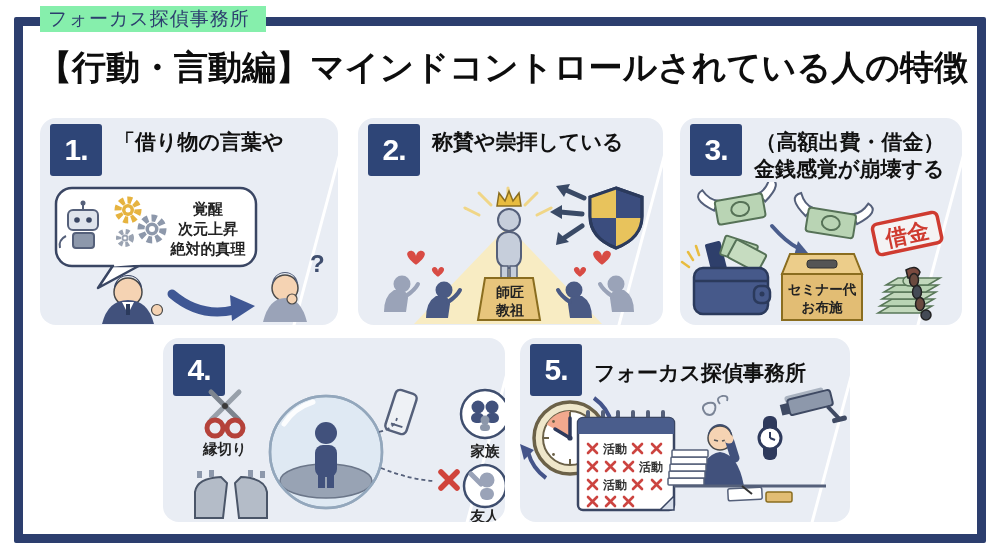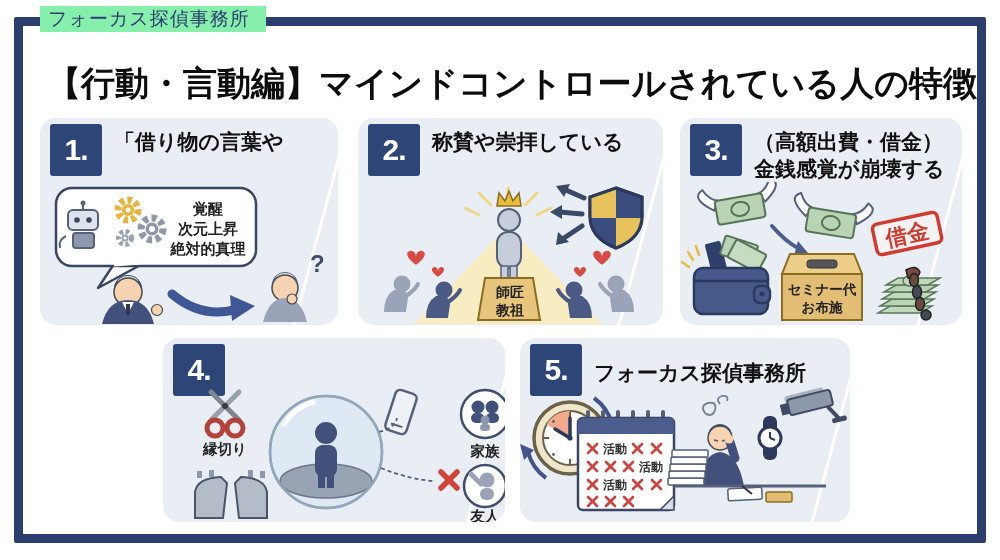--- a/index.html
+++ b/index.html
@@ -10,41 +10,41 @@
   .frame {
     position:absolute; left:14px; top:17px; width:972px; height:526px;
     border:9px solid #2c3e6e; box-sizing:border-box; border-radius:2px;
   }
   .agency {
     position:absolute; left:40px; top:6px; background:#86efac;
     padding:0 16px 0 8px; font-size:19px; font-weight:normal; color:#2c3e6e;
     letter-spacing:1px; white-space:nowrap;
   }
   .main-title {
-    position:absolute; left:30px; right:24px; top:44px; margin:17px;
+    position:absolute; left:30px; right:24px; top:44px; margin:1px;
     text-align:center; font-size:34px; font-weight:bold; color:#0d0d0d; white-space:nowrap;
   }
   .card {
     position:absolute; background:#e9edf4; border-radius:16px; overflow:hidden;
   }
   .card .slash {
     position:absolute; top:-12px; right:16px; width:3px; height:240px;
     background:#ffffff; transform:rotate(15deg);
   }
   .num {
     position:absolute; left:10px; top:6px; width:52px; height:52px;
     background:#2e4577; color:#ffffff; font-size:30px; font-weight:bold;
     display:flex; align-items:center; justify-content:center; border-radius:3px;
     letter-spacing:-1px;
   }
   .ctitle {
     position:absolute; left:74px; top:10px; font-size:21px; font-weight:bold;
     color:#111; line-height:1.3; white-space:nowrap;
   }
-  .ctitle span { display:block; }
+  .ctitle span { display:block;text-align:right; }
   .ctitle.single { top:21px; }
   .art { position:absolute; left:0; }
   svg text { font-family:"Liberation Sans","DejaVu Sans",sans-serif; }
 </style>
 </head>
 <body>
 
 <div class="page">
 
   <div class="frame"></div>

